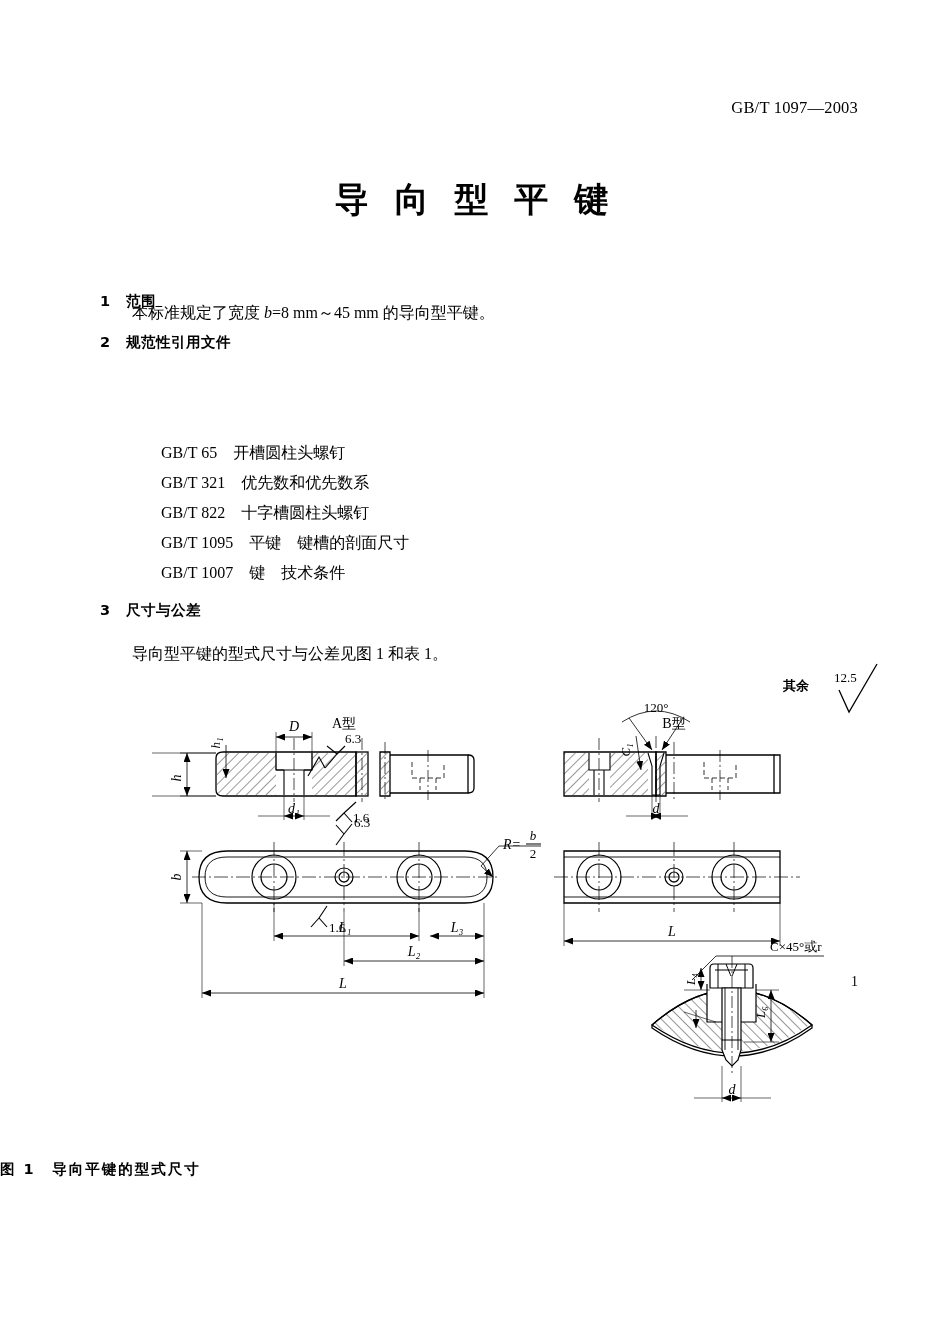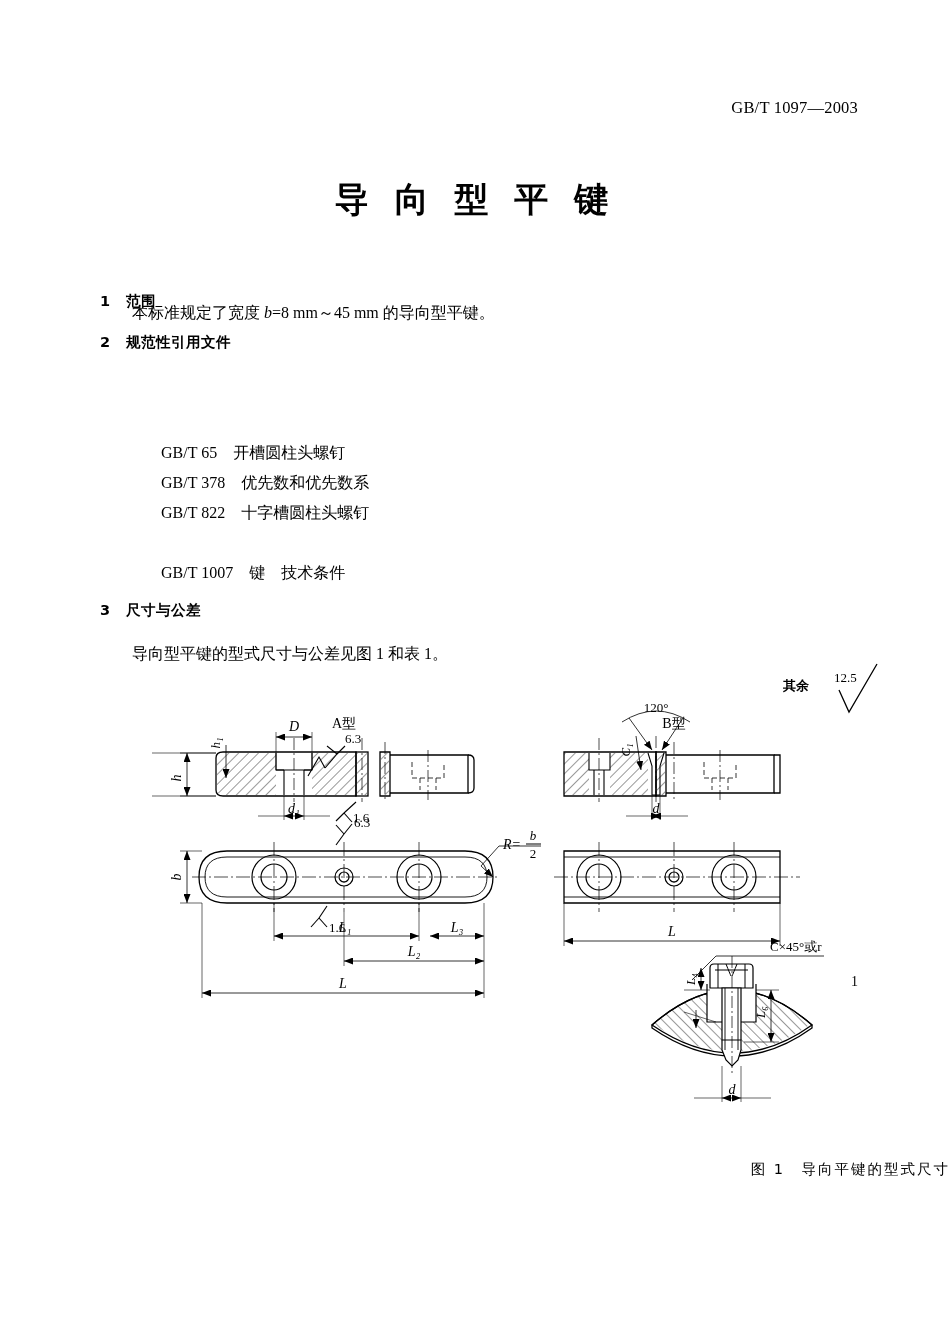--- a/index.html
+++ b/index.html
@@ -93,23 +93,23 @@
     height: 520px;
     margin-left: 44px;
   }
   .figure svg { display: block; }
 
   .fig-caption {
     position: absolute;
     top: 1160px;
     left: 0;
     width: 950px;
-    text-align: right;
+    text-align: left;
     font-family: "DejaVu Sans", sans-serif;
-    font-weight: 400;
+    font-weight: 700;
     font-size: 14.5px;
     letter-spacing: 2px;
   }
 
   
   .page-number {
     position: absolute;
     bottom: 82px;
     right: 92px;
     font-family: "Liberation Serif", serif;
@@ -135,24 +135,27 @@
   </div>
 
   <div class="sec-head" style="top:333px;">
     <span class="num">2</span><span>规范性引用文件</span>
   </div>
 
   <div class="refline" style="top:443px;">
     <span class="code">GB/T 65</span><span class="gap"></span><span>开槽圆柱头螺钉</span>
   </div>
   <div class="refline" style="top:473px;">
-    <span class="code">GB/T 378</span><span class="gap"></span><span>优先数和优先数系</span>
+    <span class="code">GB/T 321</span><span class="gap"></span><span>优先数和优先数系</span>
   </div>
   <div class="refline" style="top:503px;">
     <span class="code">GB/T 822</span><span class="gap"></span><span>十字槽圆柱头螺钉</span>
+  </div>
+  <div class="refline" style="top:533px;">
+    <span class="code">GB/T 1095</span><span class="gap"></span><span>平键　键槽的剖面尺寸</span>
   </div>
   <div class="refline" style="top:563px;">
     <span class="code">GB/T 1007</span><span class="gap"></span><span>键　技术条件</span>
   </div>
 
   <div class="sec-head" style="top:601px;">
     <span class="num">3</span><span>尺寸与公差</span>
   </div>
   <div class="para indent" style="top:634px;">导向型平键的型式尺寸与公差见图 1 和表 1。</div>
 

